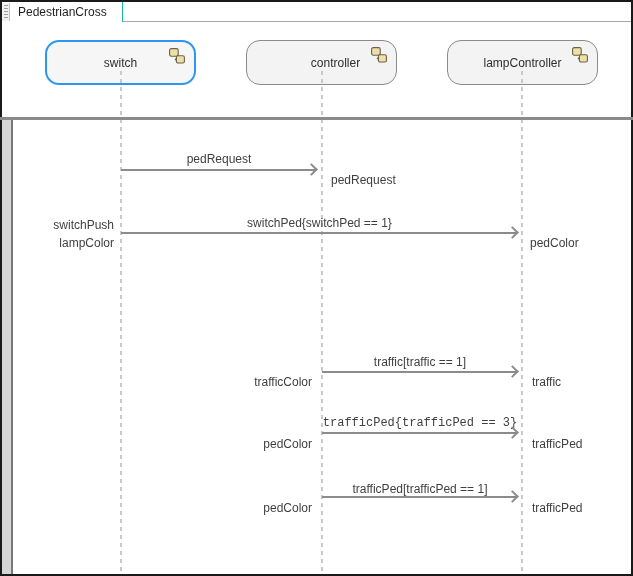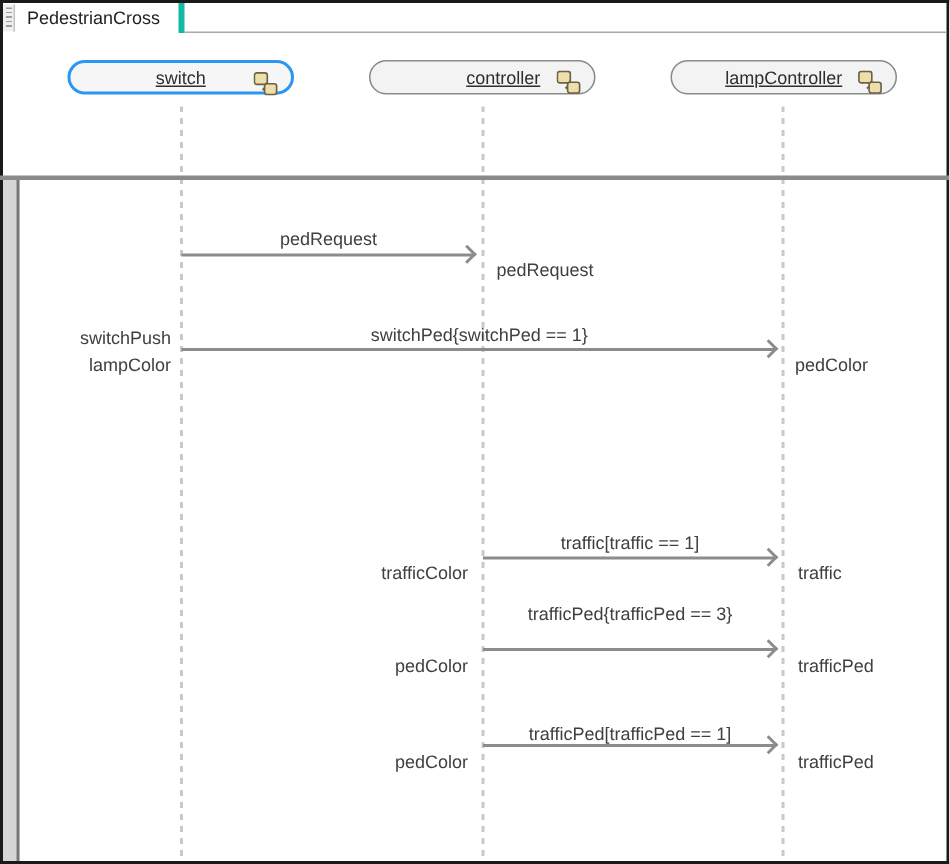--- a/index.html
+++ b/index.html
@@ -19,29 +19,29 @@
     position:absolute;left:2px;top:3px;width:7px;height:18px;
     background:#f0f0f0;border-right:1px solid #c2c2c2;
   }
   .grip:before{
     content:"";position:absolute;right:1px;top:2px;width:4px;height:13px;
     background:repeating-linear-gradient(to bottom,#9e9e9e 0 1px,transparent 1px 3px);
   }
   .tab{
     position:absolute;left:11px;top:2px;width:112px;height:20px;
     display:flex;align-items:center;padding-left:7px;box-sizing:border-box;
-    color:#1f1f1f;background:#ffffff;border-right:4px solid #14b8a6;
+    color:#1f1f1f;background:#ffffff;border-right:1px solid #14b8a6;
   }
   .tabline{position:absolute;left:123px;right:2px;top:21px;height:1px;background:#a8a8a8;}
 
   
   .pbox{
-    position:absolute;top:40px;width:151px;height:23px;box-sizing:border-box;
+    position:absolute;top:40px;width:151px;height:45px;box-sizing:border-box;
     background:#f3f3f3;border:1px solid #8a8a8a;border-radius:14px;
-    display:flex;align-items:center;justify-content:center;color:#2e2e2e;text-decoration:underline;
+    display:flex;align-items:center;justify-content:center;color:#2e2e2e;
   }
   .pbox.selected{border:2px solid #2b97f2;background:#f6f6f6;}
   .pbox .sub-icon{position:absolute;right:8px;top:6px;}
 
   
   .lifeline{
     position:absolute;top:71px;height:503px;width:2px;
     background:repeating-linear-gradient(to bottom,#c9c9c9 0 4px,transparent 4px 8px);
   }
 
@@ -152,21 +152,21 @@
 
   <div>
     <div class="msg-label" style="left:322px;width:196px;top:355px;text-align:center;">traffic[traffic == 1]</div>
     <div class="msg-line" style="left:322px;width:195px;top:371px;"></div>
     <div class="msg-head" style="left:508px;top:367px;"></div>
     <div class="evt src" style="left:150px;width:162px;top:375px;">trafficColor</div>
     <div class="evt tgt" style="left:532px;width:98px;top:375px;">traffic</div>
   </div>
 
   <div>
-    <div class="msg-label" style="left:322px;width:196px;top:402px;">trafficPed{trafficPed == 3}</div>
+    <div class="msg-label" style="left:322px;width:196px;top:416px;font-family:Liberation Mono, monospace;">trafficPed{trafficPed == 3}</div>
     <div class="msg-line" style="left:322px;width:195px;top:432px;"></div>
     <div class="msg-head" style="left:508px;top:428px;"></div>
     <div class="evt src" style="left:150px;width:162px;top:437px;">pedColor</div>
     <div class="evt tgt" style="left:532px;width:98px;top:437px;">trafficPed</div>
   </div>
 
   <div>
     <div class="msg-label" style="left:322px;width:196px;top:482px;">trafficPed[trafficPed == 1]</div>
     <div class="msg-line" style="left:322px;width:195px;top:496px;"></div>
     <div class="msg-head" style="left:508px;top:492px;"></div>

